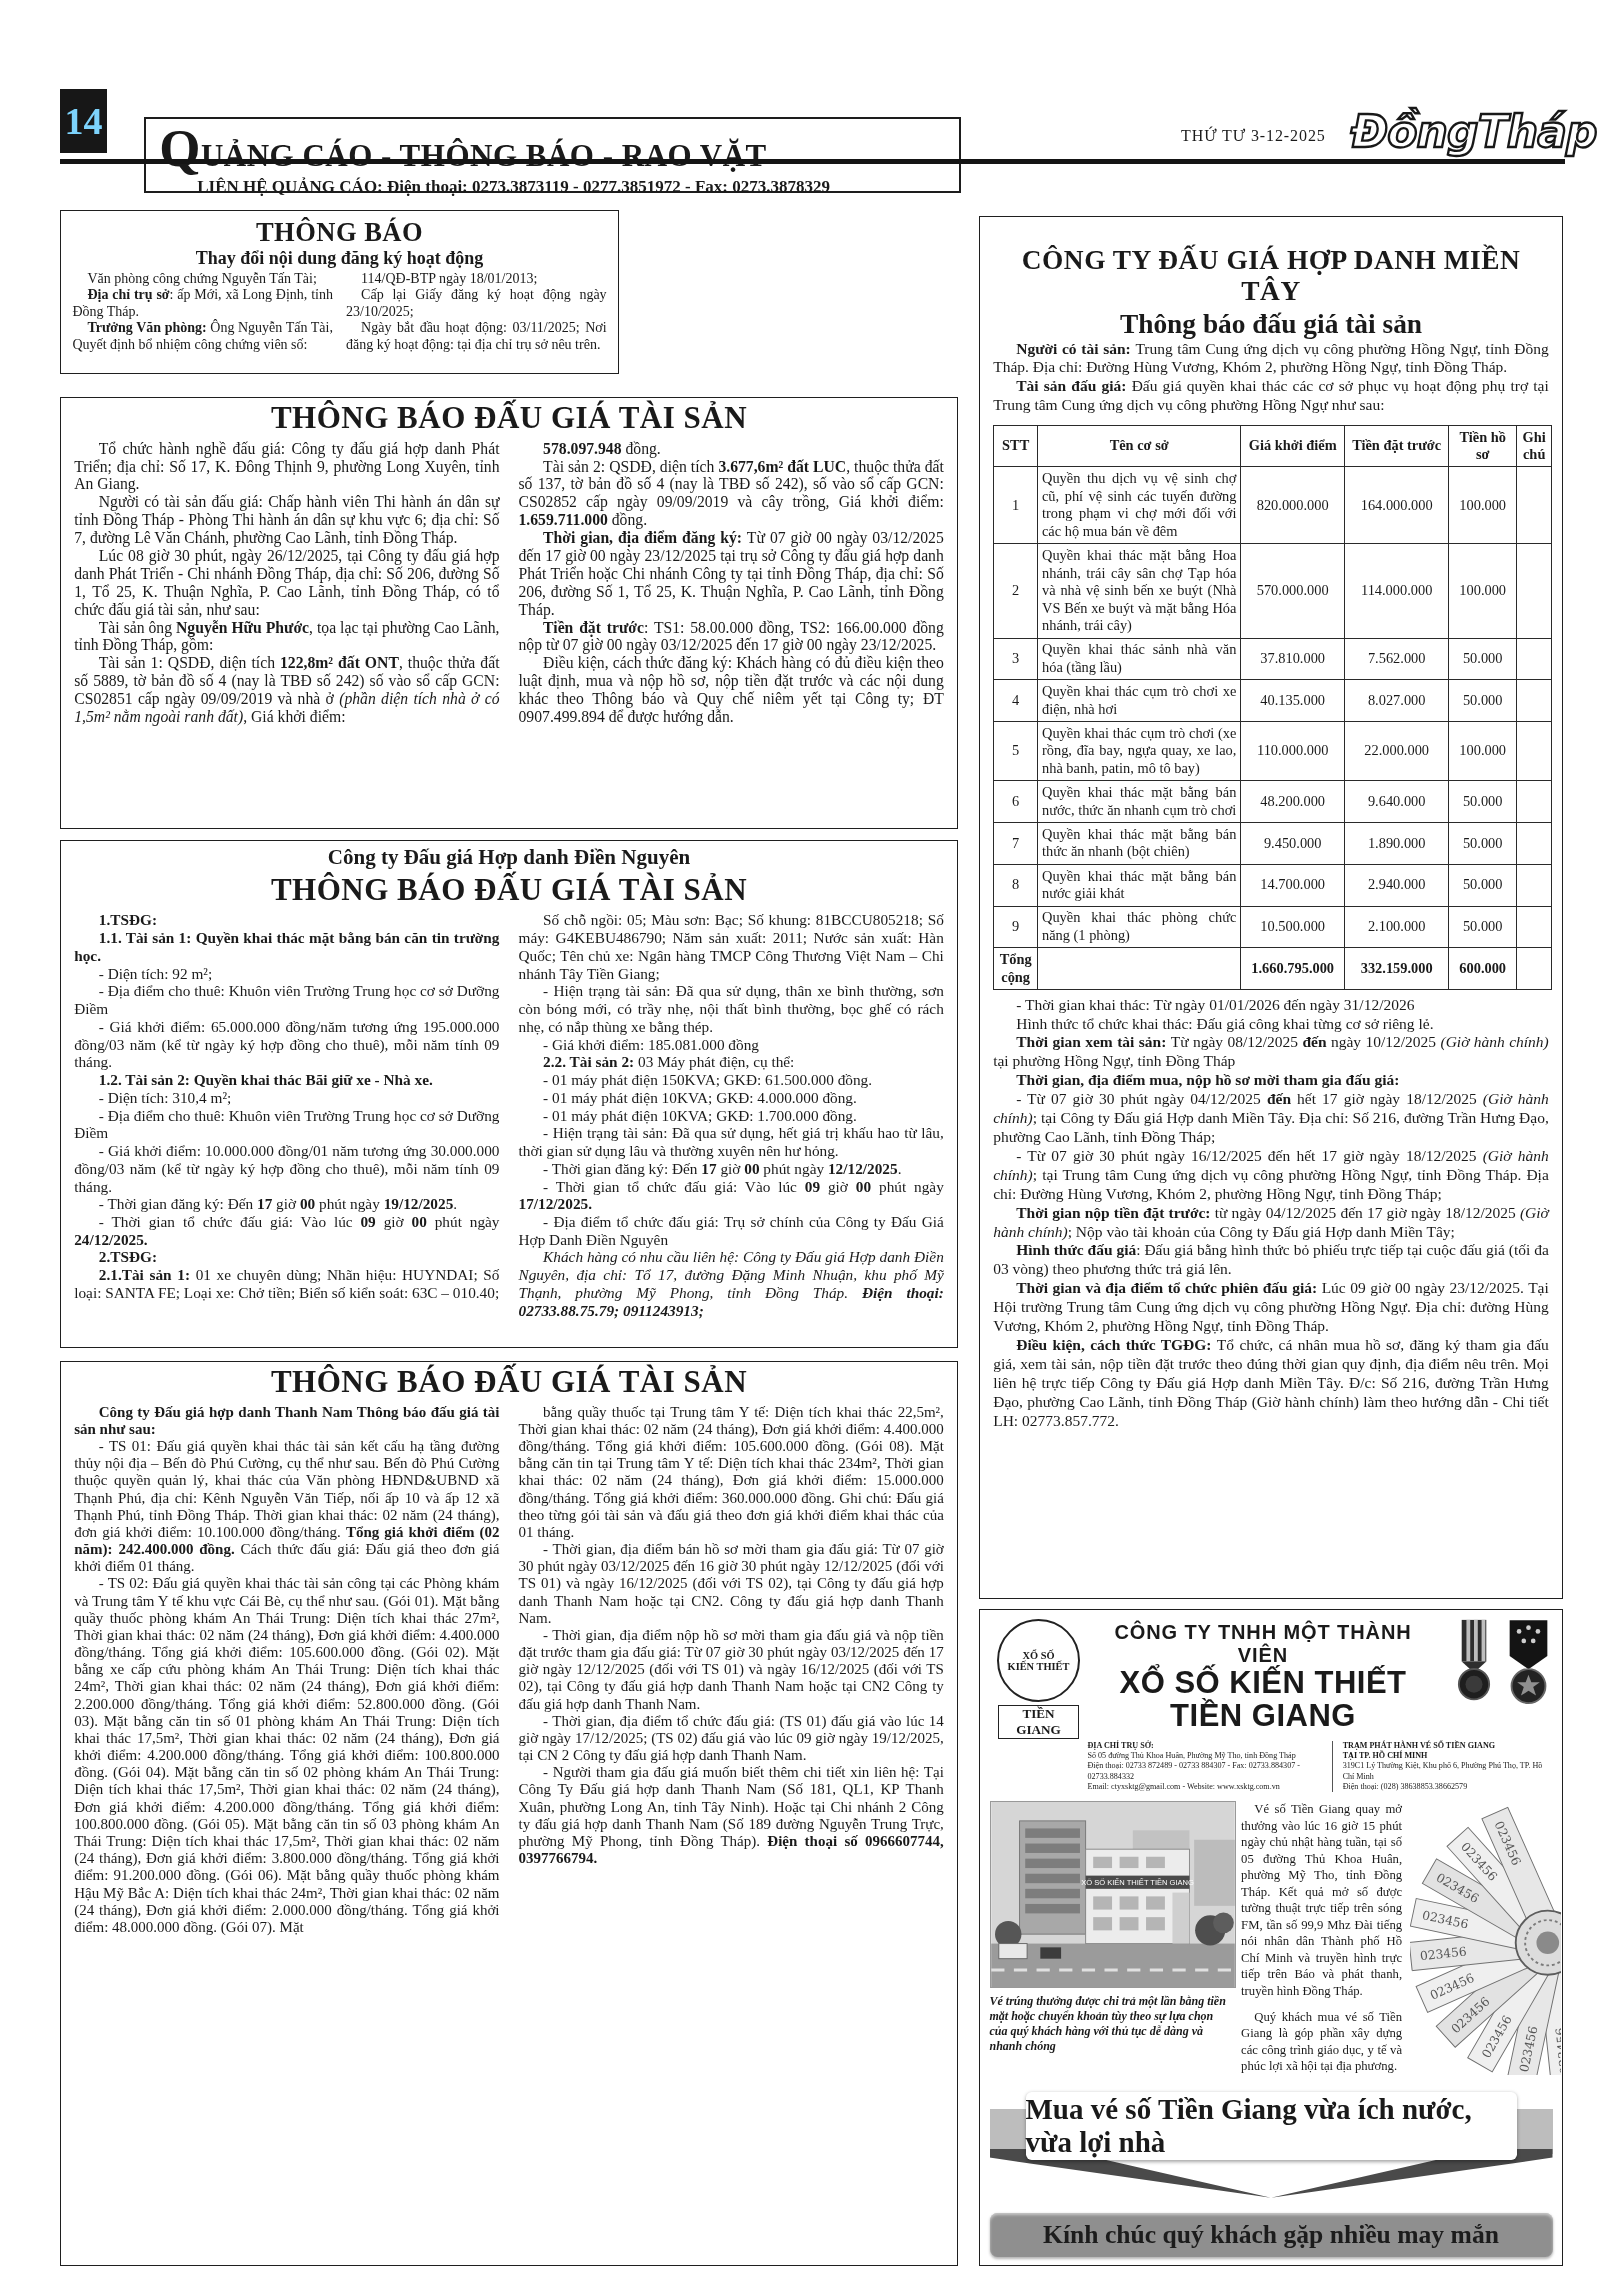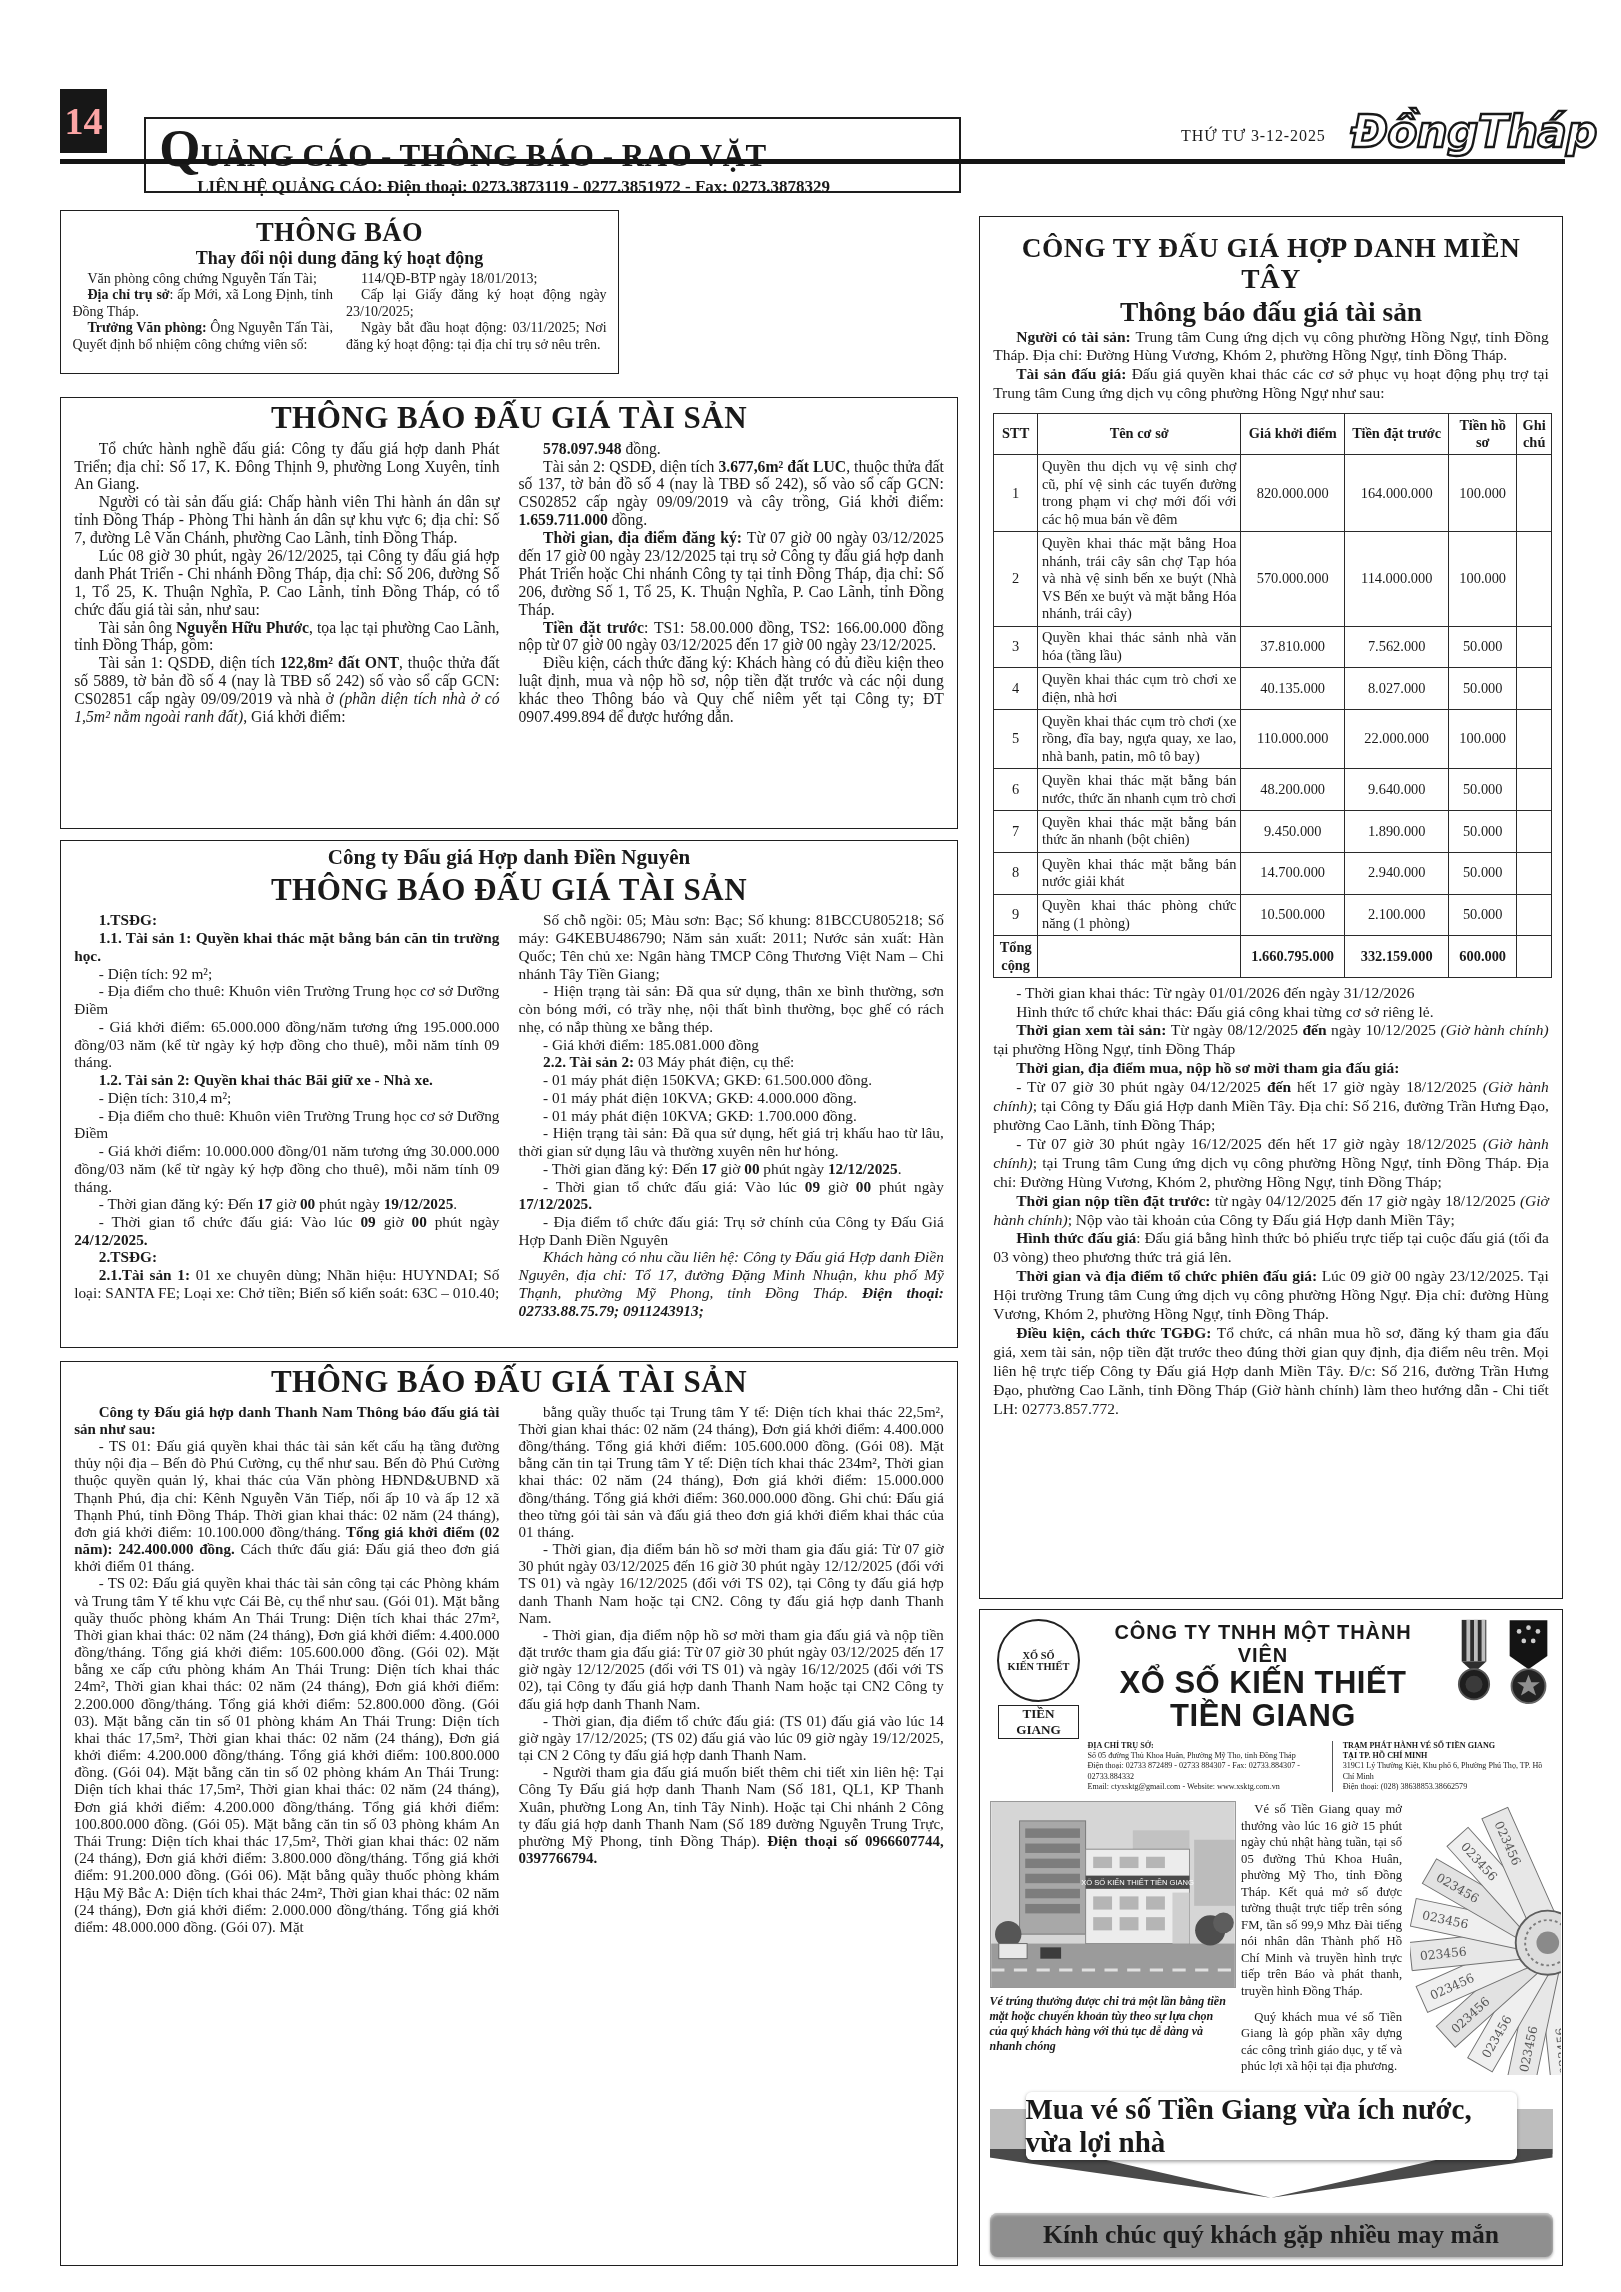--- a/index.html
+++ b/index.html
@@ -2,21 +2,21 @@
 <html style="font-size:15px"><head>
 <meta charset="utf-8">
 <style>
   html,body{margin:0;padding:0;background:#e9e9e9;}
   .page{position:relative;width:1621px;height:2292px;background:#ffffff;
         font-family:"Liberation Serif", serif;color:#1a1a1a;overflow:hidden;}
   .b{font-weight:bold}.i{font-style:italic}.u{}
 
   
   .pagenum{position:absolute;left:60px;top:89px;width:47px;height:64px;background:#171717;
-           color:#fca5a5;font-size:38px;font-weight:bold;display:flex;align-items:center;justify-content:center;}
+           color:#7dd3fc;font-size:38px;font-weight:bold;display:flex;align-items:center;justify-content:center;}
   .header-box{position:absolute;left:144px;top:81px;width:817px;height:76px;border:2.8px solid #1d1d1d;
               padding:1.9px 9.5px 0 13.2px;box-sizing:border-box;margin-top:36px;}
   .section-title{font-size:31px;font-weight:bold;letter-spacing:0.5px;line-height:1.05;white-space:nowrap;}
   .section-title::first-letter{font-size:53px;font-weight:bold;}
   .contact-line{font-size:17px;font-weight:bold;margin-left:38px;white-space:nowrap;}
   .issue-date{position:absolute;left:1181px;top:127px;font-size:16px;letter-spacing:0.9px;}
   .paper-logo{position:absolute;left:1351px;top:106px;font-family:"DejaVu Sans",sans-serif;
               font-size:44px;font-weight:900;font-style:italic;letter-spacing:-0.9px;color:#181818;}
   @supports (-webkit-text-stroke: 2px black){
     .paper-logo{color:#fff;-webkit-text-stroke:2.4px #181818;}
@@ -38,21 +38,21 @@
   .box1 .col p{text-indent:15px;}
   .box2{left:60px;top:397px;width:898px;height:432px;}
   .box2 .col{font-size:15.7px;line-height:1.14;}
   .box3{left:60px;top:840px;width:898px;height:508px;}
   .box3 .col{font-size:15.3px;line-height:1.16;}
   .box4{left:60px;top:1361px;width:898px;height:905px;}
   .box4 .col{font-size:15px;line-height:1.145;}
 
   
   .mientay{left:979px;top:216px;width:584px;height:1383px;border-width:1.9px;padding:5.7px 13.2px;}
-  .mientay h2{font-size:27.4px;margin-top:10px;}
+  .mientay h2{font-size:27.4px;margin-top:22px;}
   .mientay h3{font-size:27.4px;font-weight:bold;margin-top:1.9px;}
   .mientay .intro,.mientay .details{text-align:justify;font-size:15.5px;line-height:1.22;}
   .mientay .intro p,.mientay .details p{margin:0;text-indent:23px;}
   table.auction{border-collapse:collapse;margin:9.5px auto 5.7px;width:100%;table-layout:fixed;}
   table.auction th,table.auction td{border:1.9px solid #2a2a2a;padding:2.8px 3.8px;font-size:14.4px;line-height:1.22;}
   table.auction th{font-weight:bold;text-align:center;}
   table.auction td{text-align:center;}
   table.auction td:nth-child(2){text-align:justify;}
   table.auction tr:last-child{font-weight:bold;}
 

